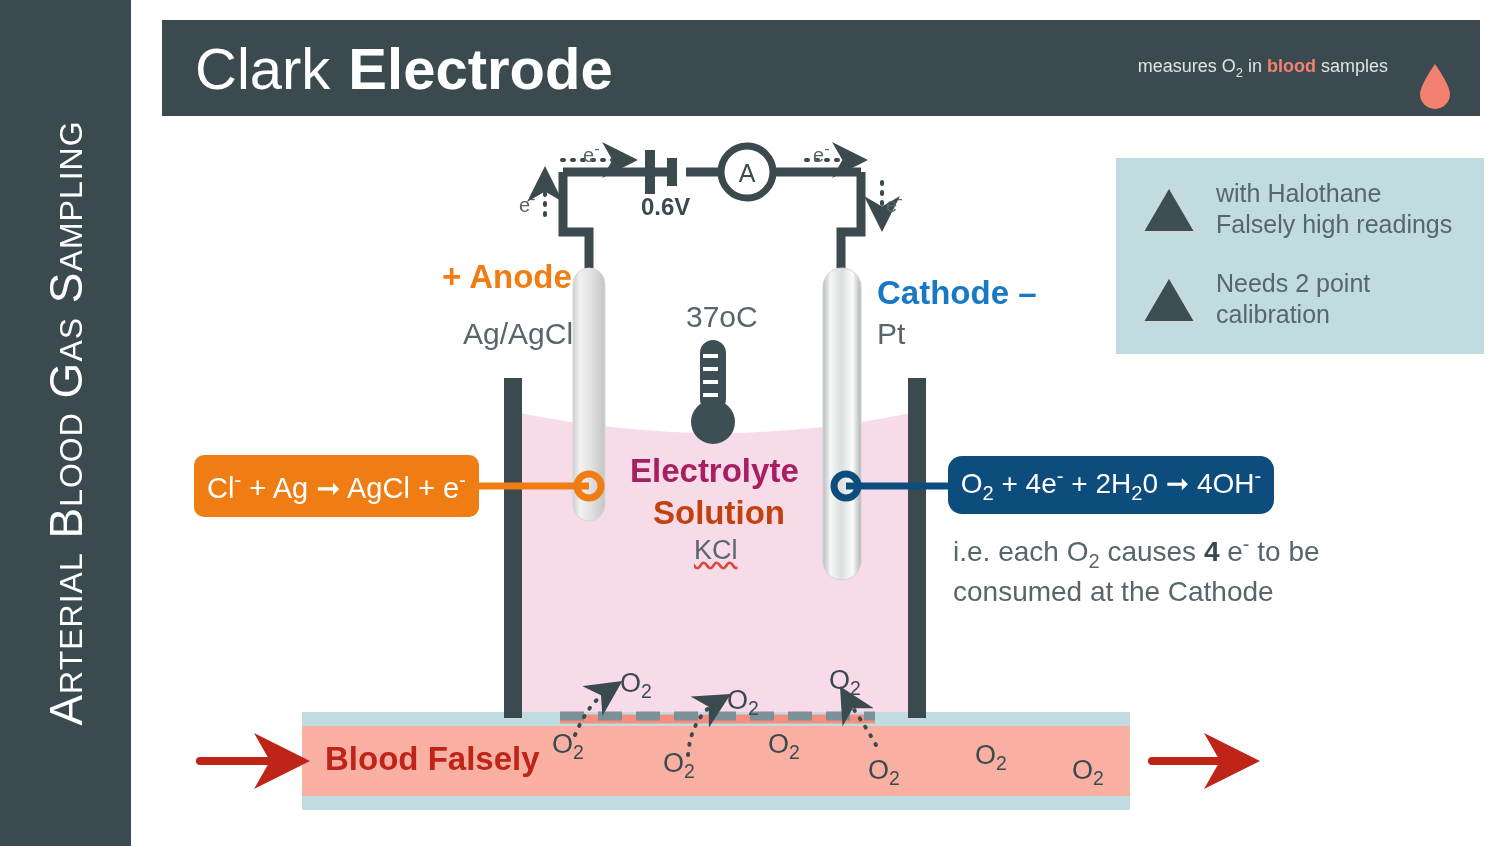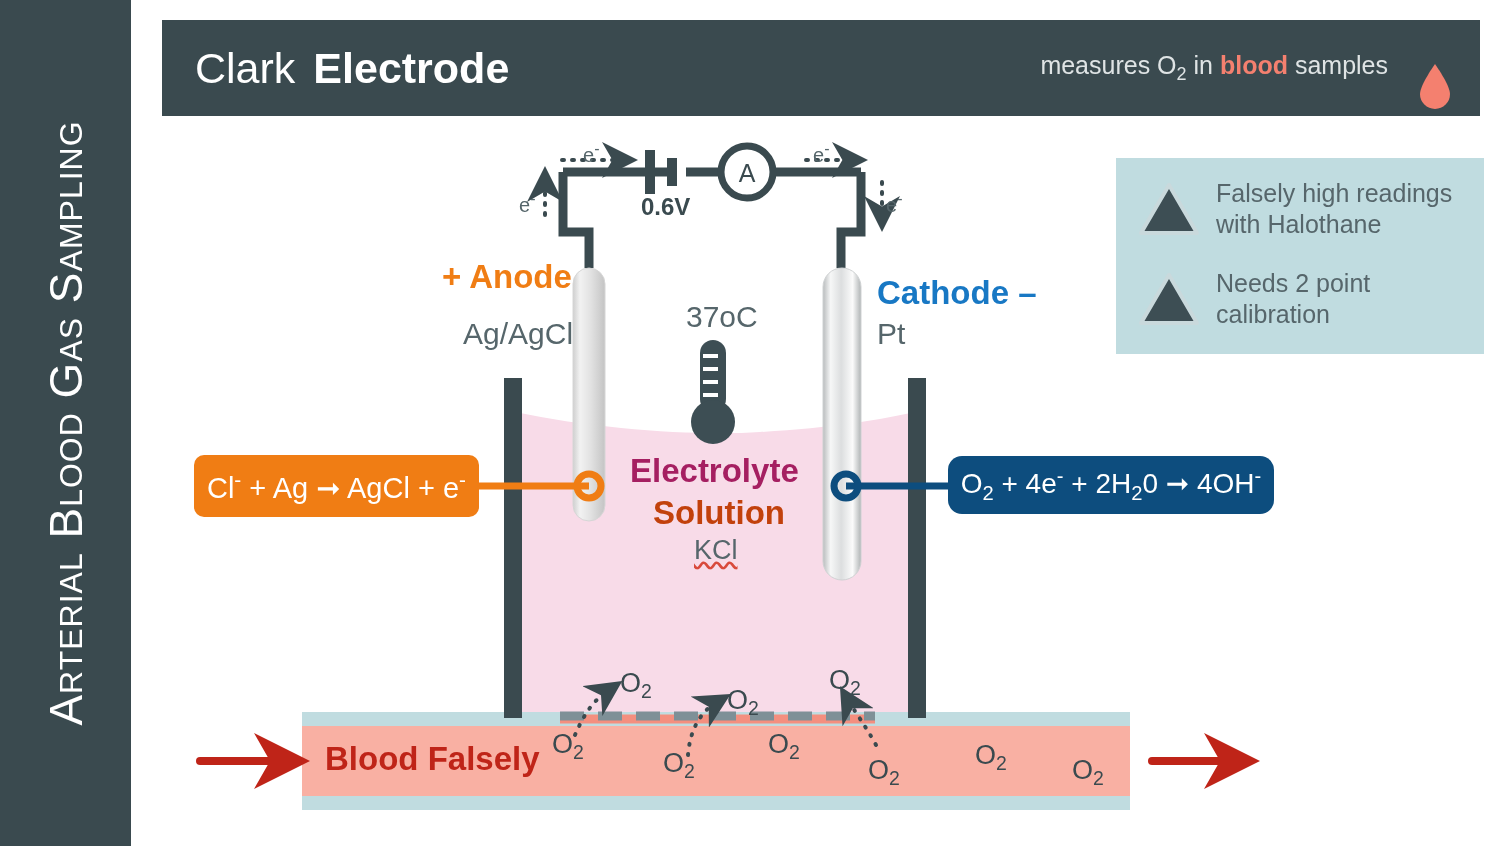--- a/index.html
+++ b/index.html
@@ -10,25 +10,25 @@
   .sidebar{position:absolute;left:0;top:0;width:131px;height:846px;background:#3a4a4f;}
   .sidebar-text{position:absolute;left:50%;top:50%;
       transform:translate(-50%,-50%) rotate(-90deg);
       white-space:nowrap;color:#ffffff;font-size:46px;
       font-variant:small-caps;letter-spacing:1px;font-weight:400;
       font-family:"Liberation Sans",sans-serif;}
 
   
   .header{position:absolute;left:162px;top:20px;width:1318px;height:96px;background:#3a4a4f;}
   .title{position:absolute;left:33px;top:50%;transform:translateY(-50%);
-      color:#ffffff;font-size:43px;white-space:nowrap;}
+      color:#ffffff;font-size:58px;white-space:nowrap;}
   .title .t1{font-weight:400;}
   .title .t2{font-weight:700;margin-left:18px;}
   .subtitle{position:absolute;right:92px;top:50%;transform:translateY(-50%);
-      color:#dfe4e5;font-size:25px;white-space:nowrap;}
+      color:#dfe4e5;font-size:18px;white-space:nowrap;}
   .subtitle .hl{color:#f4806f;font-weight:700;}
   .drop{position:absolute;right:28px;top:44px;width:34px;height:46px;}
 
   
   .warnbox{position:absolute;left:1116px;top:158px;width:368px;height:196px;background:#c0dce0;}
   .warnrow{position:absolute;left:22px;display:flex;align-items:center;gap:16px;}
   .warnrow.r1{top:20px;} .warnrow.r2{top:110px;}
   .warn-tri{width:62px;height:56px;flex:none;}
   .warn-txt{color:#56666b;font-size:25px;line-height:1.23;}
 
@@ -86,22 +86,22 @@
       <path d="M17 0 C17 0 2 21 2 30 a15 15 0 0 0 30 0 C32 21 17 0 17 0 Z" fill="#f4806f"></path>
     </svg>
   </div>
 
   <div class="warnbox">
     <div class="warnrow r1">
       <svg class="warn-tri" viewBox="0 0 62 56">
         <path d="M31 4 L59 52 L3 52 Z" fill="#3d4e54" stroke="#c9d9dc" stroke-width="4" stroke-linejoin="round"></path>
       </svg>
       <div class="warn-txt">
+        <div>with Halothane</div>
         <div>Falsely high readings</div>
-        <div>with Halothane</div>
       </div>
     </div>
     <div class="warnrow r2">
       <svg class="warn-tri" viewBox="0 0 62 56">
         <path d="M31 4 L59 52 L3 52 Z" fill="#3d4e54" stroke="#c9d9dc" stroke-width="4" stroke-linejoin="round"></path>
       </svg>
       <div class="warn-txt">
         <div>Needs 2 point</div>
         <div>calibration</div>
       </div>
@@ -218,20 +218,23 @@
 
   <div class="lab lab-blood">Blood Falsely</div>
 
   <div class="pill pill-anode">
     <span>Cl<sup style="font-size:.72em">-</sup> + Ag ➞ AgCl + e<sup style="font-size:.72em">-</sup></span>
   </div>
   <div class="pill pill-cath">
     <span>O<sub>2</sub> + 4e<sup style="font-size:.72em">-</sup> + 2H<sub>2</sub>0 ➞ 4OH<sup style="font-size:.72em">-</sup></span>
   </div>
 
+  <div class="lab lab-ie">
+    <span>i.e. each O</span><sub>2</sub><span> causes </span><b>4</b> e<sup style="font-size:.72em">-</sup> to be consumed at the Cathode
+  </div>
 
   <div id="o2-layer">
       <div class="o2" style="left: 620px; top: 668px;">O<sub>2</sub></div>
       <div class="o2" style="left: 727px; top: 685px;">O<sub>2</sub></div>
       <div class="o2" style="left: 829px; top: 665px;">O<sub>2</sub></div>
       <div class="o2" style="left: 552px; top: 729px;">O<sub>2</sub></div>
       <div class="o2" style="left: 663px; top: 748px;">O<sub>2</sub></div>
       <div class="o2" style="left: 768px; top: 729px;">O<sub>2</sub></div>
       <div class="o2" style="left: 868px; top: 755px;">O<sub>2</sub></div>
       <div class="o2" style="left: 975px; top: 740px;">O<sub>2</sub></div>

